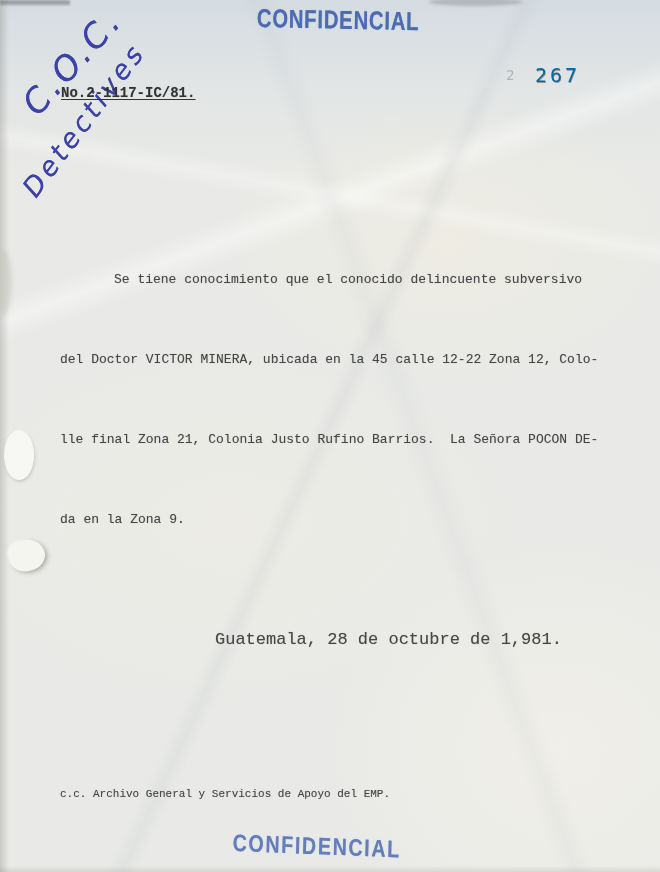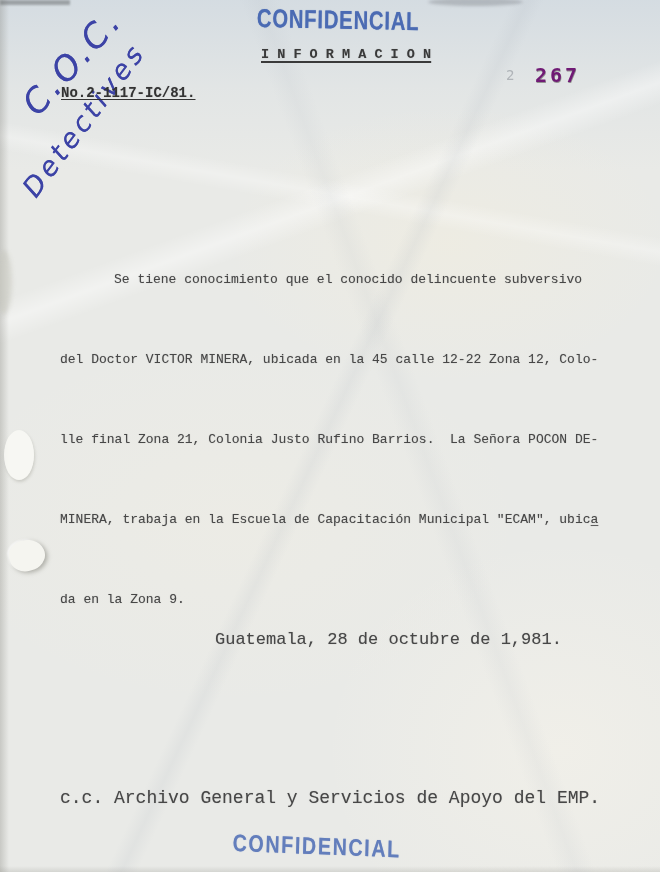--- a/index.html
+++ b/index.html
@@ -58,41 +58,41 @@
 
   .doc-title { position:absolute; left:261px; top:47px; font-size:13.5px;
     font-weight:bold; white-space:pre; color:#3a3a3a;
     text-decoration:underline; text-underline-offset:3px; text-decoration-thickness:1.5px; }
 
   .ref-number { position:absolute; left:61px; top:85px; font-size:14px;
     font-weight:bold; color:#333;
     text-decoration:underline; text-underline-offset:2px; }
 
   .page-number { position:absolute; left:535px; top:63px;
-    font-family:"DejaVu Sans Mono", monospace; font-size:20px; font-weight:bold;
-    letter-spacing:3px; color:#701a75; text-shadow:0.5px 0.5px 0.6px rgba(80,78,74,0.55); }
+    font-family:"DejaVu Sans Mono", monospace; font-size:20px; font-weight:normal;
+    letter-spacing:3px; color:#0369a1; text-shadow:0.5px 0.5px 0.6px rgba(80,78,74,0.55); }
   .faint-mark { position:absolute; left:506px; top:67px;
     font-family:"DejaVu Sans Mono", monospace; font-size:14px;
     color:rgba(98,103,114,0.38); }
 
   .hw { position:absolute; font-family:"DejaVu Sans", cursive; font-style:italic;
     color:#3c43a6; white-space:nowrap;
     text-shadow:0 0 0.5px rgba(60,67,166,0.8); }
   .hw-1 { left:14px; top:96px; font-size:34px; letter-spacing:4px;
     transform:rotate(-48deg); transform-origin:left top; }
   .hw-2 { left:16px; top:184px; font-size:27px; letter-spacing:4px;
     transform:rotate(-53deg); transform-origin:left top; }
 
   .doc-body { position:absolute; left:60px; top:120px; width:560px;
     font-size:13px; line-height:26.7px; white-space:pre; }
   .para .line:first-child { text-indent:54px;margin-top:40px; }
   .para-1 { margin-bottom:11px; }
 
   .date-line { position:absolute; left:215px; top:630px; font-size:17px; }
-  .cc-line   { position:absolute; left:60px;  top:788px; font-size:18px; }
+  .cc-line   { position:absolute; left:60px;  top:788px; font-size:11px; }
 </style>
 </head>
 <body>
 
 <div class="page">
 
   <div class="tex tex-blue-top"></div>
   <div class="tex tex-cream"></div>
   <div class="tex tex-wrinkles"></div>
   <div class="edge-left"></div>
@@ -101,32 +101,30 @@
   <div class="smudge-top"></div>
   <div class="hole"></div>
   <div class="scuff-1"></div>
   <div class="scuff-2"></div>
 
   <div class="stamp stamp-header">CONFIDENCIAL</div>
 
   <div class="hw hw-1">C.O.C.</div>
   <div class="hw hw-2">Detectives</div>
 
-  <div class="mono doc-title">I N F O R M A C I O N</div>
   <div class="mono ref-number">No.2-1117-IC/81.</div>
 
   <div class="faint-mark">2</div>
   <div class="page-number">267</div>
 
   <div class="mono doc-body">
     <div class="para para-1">
       <div class="line">Se tiene conocimiento que el conocido delincuente subversivo</div>
       <div class="line">del Doctor VICTOR MINERA, ubicada en la 45 calle 12-22 Zona 12, Colo-</div>
       <div class="line">lle final Zona 21, Colonia Justo Rufino Barrios.  La Señora POCON DE-</div>
-      <div class="line">MINERA, trabaja en la Escuela de Capacitación Municipal "ECAM", ubica̲</div>
       <div class="line">da en la Zona 9.</div>
     </div>
     
     
   </div>
 
   <div class="mono date-line">Guatemala, 28 de octubre de 1,981.</div>
   <div class="mono cc-line">c.c. Archivo General y Servicios de Apoyo del EMP.</div>
 
   <div class="stamp stamp-footer">CONFIDENCIAL</div>

